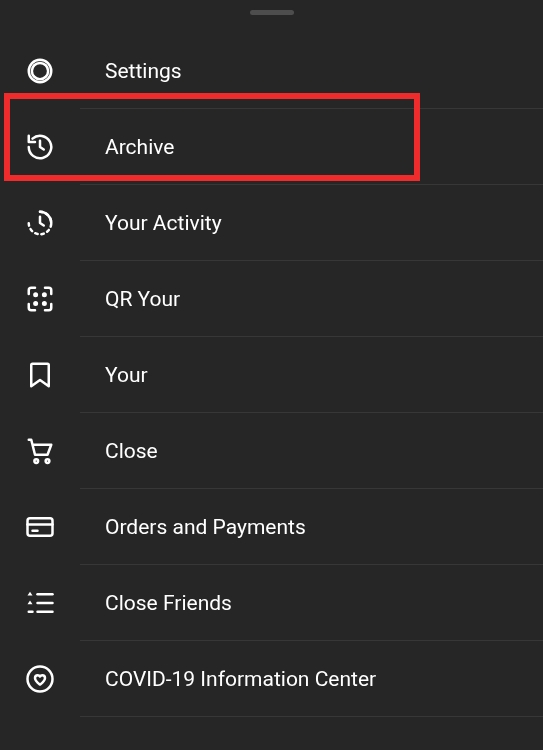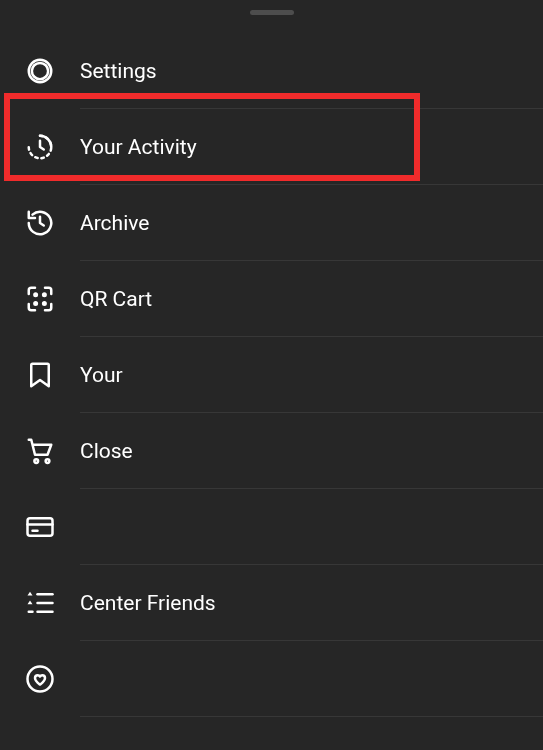--- a/index.html
+++ b/index.html
@@ -25,20 +25,21 @@
     .menu {
       display: flex;
       flex-direction: column;
     }
     .menu-item {
       display: flex;
       align-items: center;
       height: 76px;
       position: relative;
       cursor: pointer;
+      gap: 25px;
     }
     .icon-wrap {
       width: 80px;
       display: flex;
       justify-content: center;
       align-items: center;
       flex-shrink: 0;
     }
     .icon-wrap svg {
       width: 30px;
@@ -84,55 +85,55 @@
         <circle cx="12" cy="12" r="6.5"></circle>
       </svg>
     </span>
     <span class="label">Settings</span>
     <div class="divider"></div>
   </div>
 
   <div class="menu-item">
     <span class="icon-wrap">
       <svg viewBox="0 0 24 24" fill="none" stroke="#ffffff" stroke-width="2" stroke-linecap="round" stroke-linejoin="round">
+        <path d="M3 12a9 9 0 1 0 3-6.7"></path>
+        <polyline points="3 3 3 8 8 8"></polyline>
+        <polyline points="12 7 12 12 15 14"></polyline>
+      </svg>
+    </span>
+    <span class="label">Archive</span>
+    <div class="divider"></div>
+  </div>
+
+  <div class="menu-item">
+    <span class="icon-wrap">
+      <svg viewBox="0 0 24 24" fill="none" stroke="#ffffff" stroke-width="2" stroke-linecap="round" stroke-linejoin="round">
         <path d="M12 3 a9 9 0 1 1 -9 9" stroke-dasharray="2 3"></path>
         <path d="M21 12 a9 9 0 0 0 -9 -9"></path>
         <polyline points="12 7 12 12 15 14"></polyline>
       </svg>
     </span>
     <span class="label">Your Activity</span>
-    <div class="divider"></div>
-  </div>
-
-  <div class="menu-item">
-    <span class="icon-wrap">
-      <svg viewBox="0 0 24 24" fill="none" stroke="#ffffff" stroke-width="2" stroke-linecap="round" stroke-linejoin="round">
-        <path d="M3 12a9 9 0 1 0 3-6.7"></path>
-        <polyline points="3 3 3 8 8 8"></polyline>
-        <polyline points="12 7 12 12 15 14"></polyline>
-      </svg>
-    </span>
-    <span class="label">Archive</span>
     <div class="divider"></div>
   </div>
 
   <div class="menu-item">
     <span class="icon-wrap">
       <svg viewBox="0 0 24 24" fill="none" stroke="#ffffff" stroke-width="2" stroke-linecap="round" stroke-linejoin="round">
         <path d="M8 3H5a2 2 0 0 0-2 2v3"></path>
         <path d="M16 3h3a2 2 0 0 1 2 2v3"></path>
         <path d="M8 21H5a2 2 0 0 1-2-2v-3"></path>
         <path d="M16 21h3a2 2 0 0 0 2-2v-3"></path>
         <circle cx="8.5" cy="8.5" r="1" fill="#ffffff"></circle>
         <circle cx="15.5" cy="8.5" r="1" fill="#ffffff"></circle>
         <circle cx="8.5" cy="15.5" r="1" fill="#ffffff"></circle>
         <circle cx="15.5" cy="15.5" r="1" fill="#ffffff"></circle>
       </svg>
     </span>
-    <span class="label">QR Cart</span>
+    <span class="label">QR Your</span>
     <div class="divider"></div>
   </div>
 
   <div class="menu-item">
     <span class="icon-wrap">
       <svg viewBox="0 0 24 24" fill="none" stroke="#ffffff" stroke-width="2" stroke-linecap="round" stroke-linejoin="round">
         <path d="M19 21l-7-5-7 5V4a1 1 0 0 1 1-1h12a1 1 0 0 1 1 1z"></path>
       </svg>
     </span>
     <span class="label">Your</span>
@@ -152,41 +153,43 @@
   </div>
 
   <div class="menu-item">
     <span class="icon-wrap">
       <svg viewBox="0 0 24 24" fill="none" stroke="#ffffff" stroke-width="2" stroke-linecap="round" stroke-linejoin="round">
         <rect x="2" y="5" width="20" height="14" rx="2"></rect>
         <line x1="2" y1="10" x2="22" y2="10"></line>
         <line x1="6" y1="15" x2="10" y2="15"></line>
       </svg>
     </span>
+    <span class="label">Orders and Payments</span>
     <div class="divider"></div>
   </div>
 
   <div class="menu-item">
     <span class="icon-wrap">
       <svg viewBox="0 0 24 24" fill="none" stroke="#ffffff" stroke-width="2" stroke-linecap="round" stroke-linejoin="round">
         <polygon points="4,3 6,6 2,6" fill="#ffffff" stroke="none"></polygon>
         <line x1="10" y1="5" x2="22" y2="5"></line>
         <polygon points="4,10 6,13 2,13" fill="#ffffff" stroke="none"></polygon>
         <line x1="10" y1="12" x2="22" y2="12"></line>
         <line x1="3" y1="19" x2="6" y2="19"></line>
         <line x1="10" y1="19" x2="22" y2="19"></line>
       </svg>
     </span>
-    <span class="label">Center Friends</span>
+    <span class="label">Close Friends</span>
     <div class="divider"></div>
   </div>
 
   <div class="menu-item">
     <span class="icon-wrap">
       <svg viewBox="0 0 24 24" fill="none" stroke="#ffffff" stroke-width="2" stroke-linecap="round" stroke-linejoin="round">
         <circle cx="12" cy="12" r="10"></circle>
         <path d="M12 16.5c-.5-.4-4-2.8-4-5.3 0-1.3 1-2.2 2.2-2.2.9 0 1.5.5 1.8 1 .3-.5.9-1 1.8-1 1.2 0 2.2.9 2.2 2.2 0 2.5-3.5 4.9-4 5.3z"></path>
       </svg>
     </span>
+    <span class="label">COVID-19 Information Center</span>
     <div class="divider"></div>
   </div>
 
 </div>
 
 </body></html>

